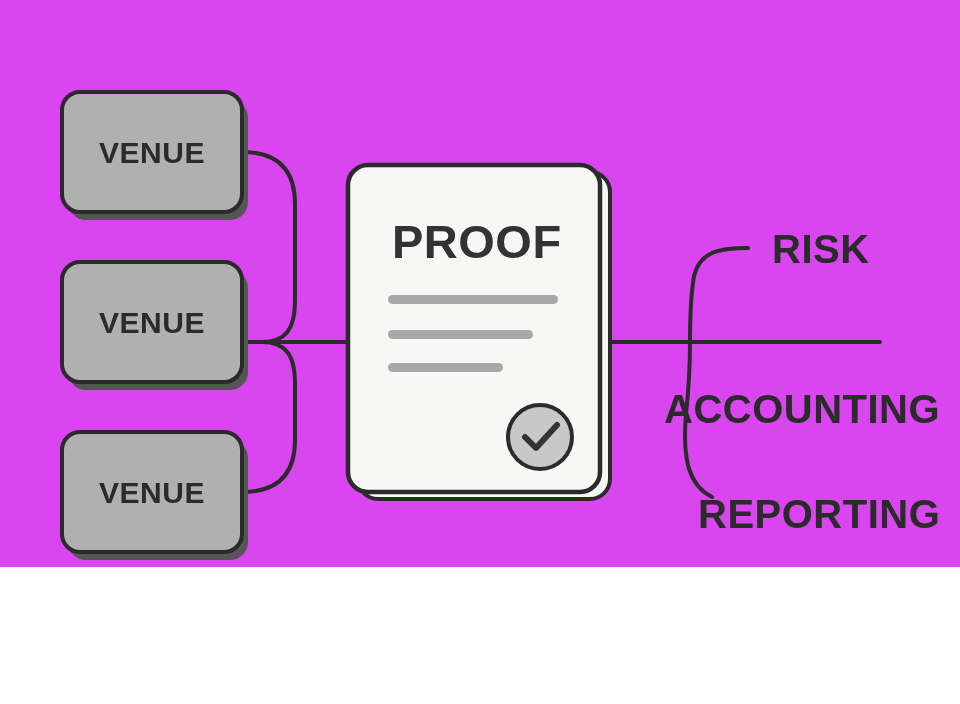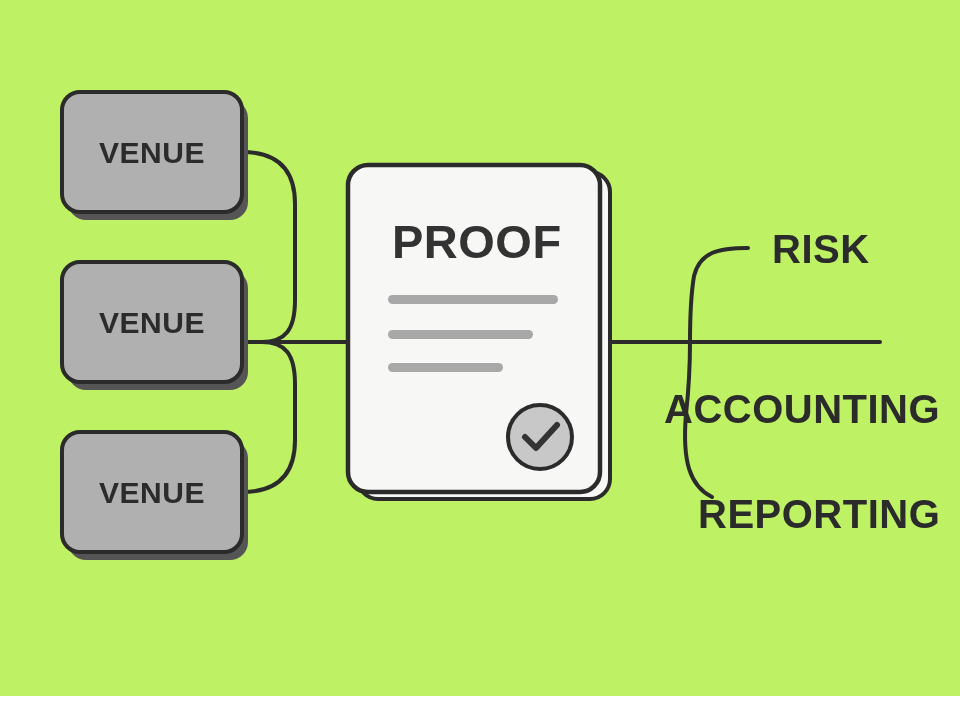--- a/index.html
+++ b/index.html
@@ -10,22 +10,22 @@
   }
   body {
     width: 960px;
     height: 704px;
     font-family: "Liberation Sans", sans-serif;
     overflow: hidden;
   }
   #diagram-root {
     position: relative;
     width: 960px;
-    height: 696px;
-    background: #bef264;
+    height: 567px;
+    background: #d946ef;
   }
   #diagram-svg {
     position: absolute;
     top: 0;
     left: 0;
     width: 960px;
     height: 704px;
     display: block;
   }
   .venue-label {

